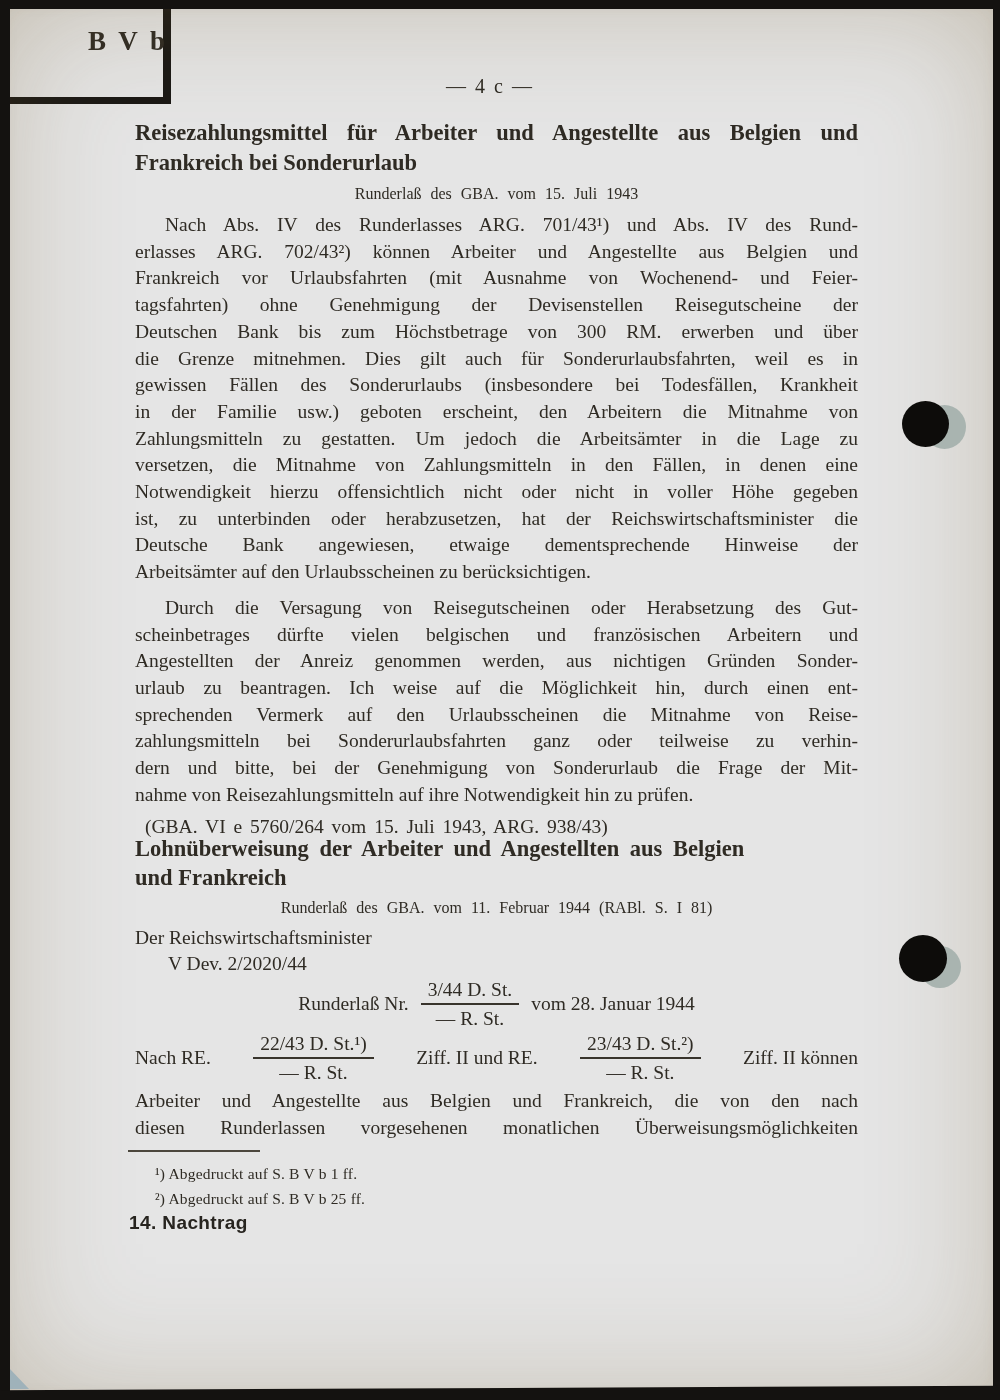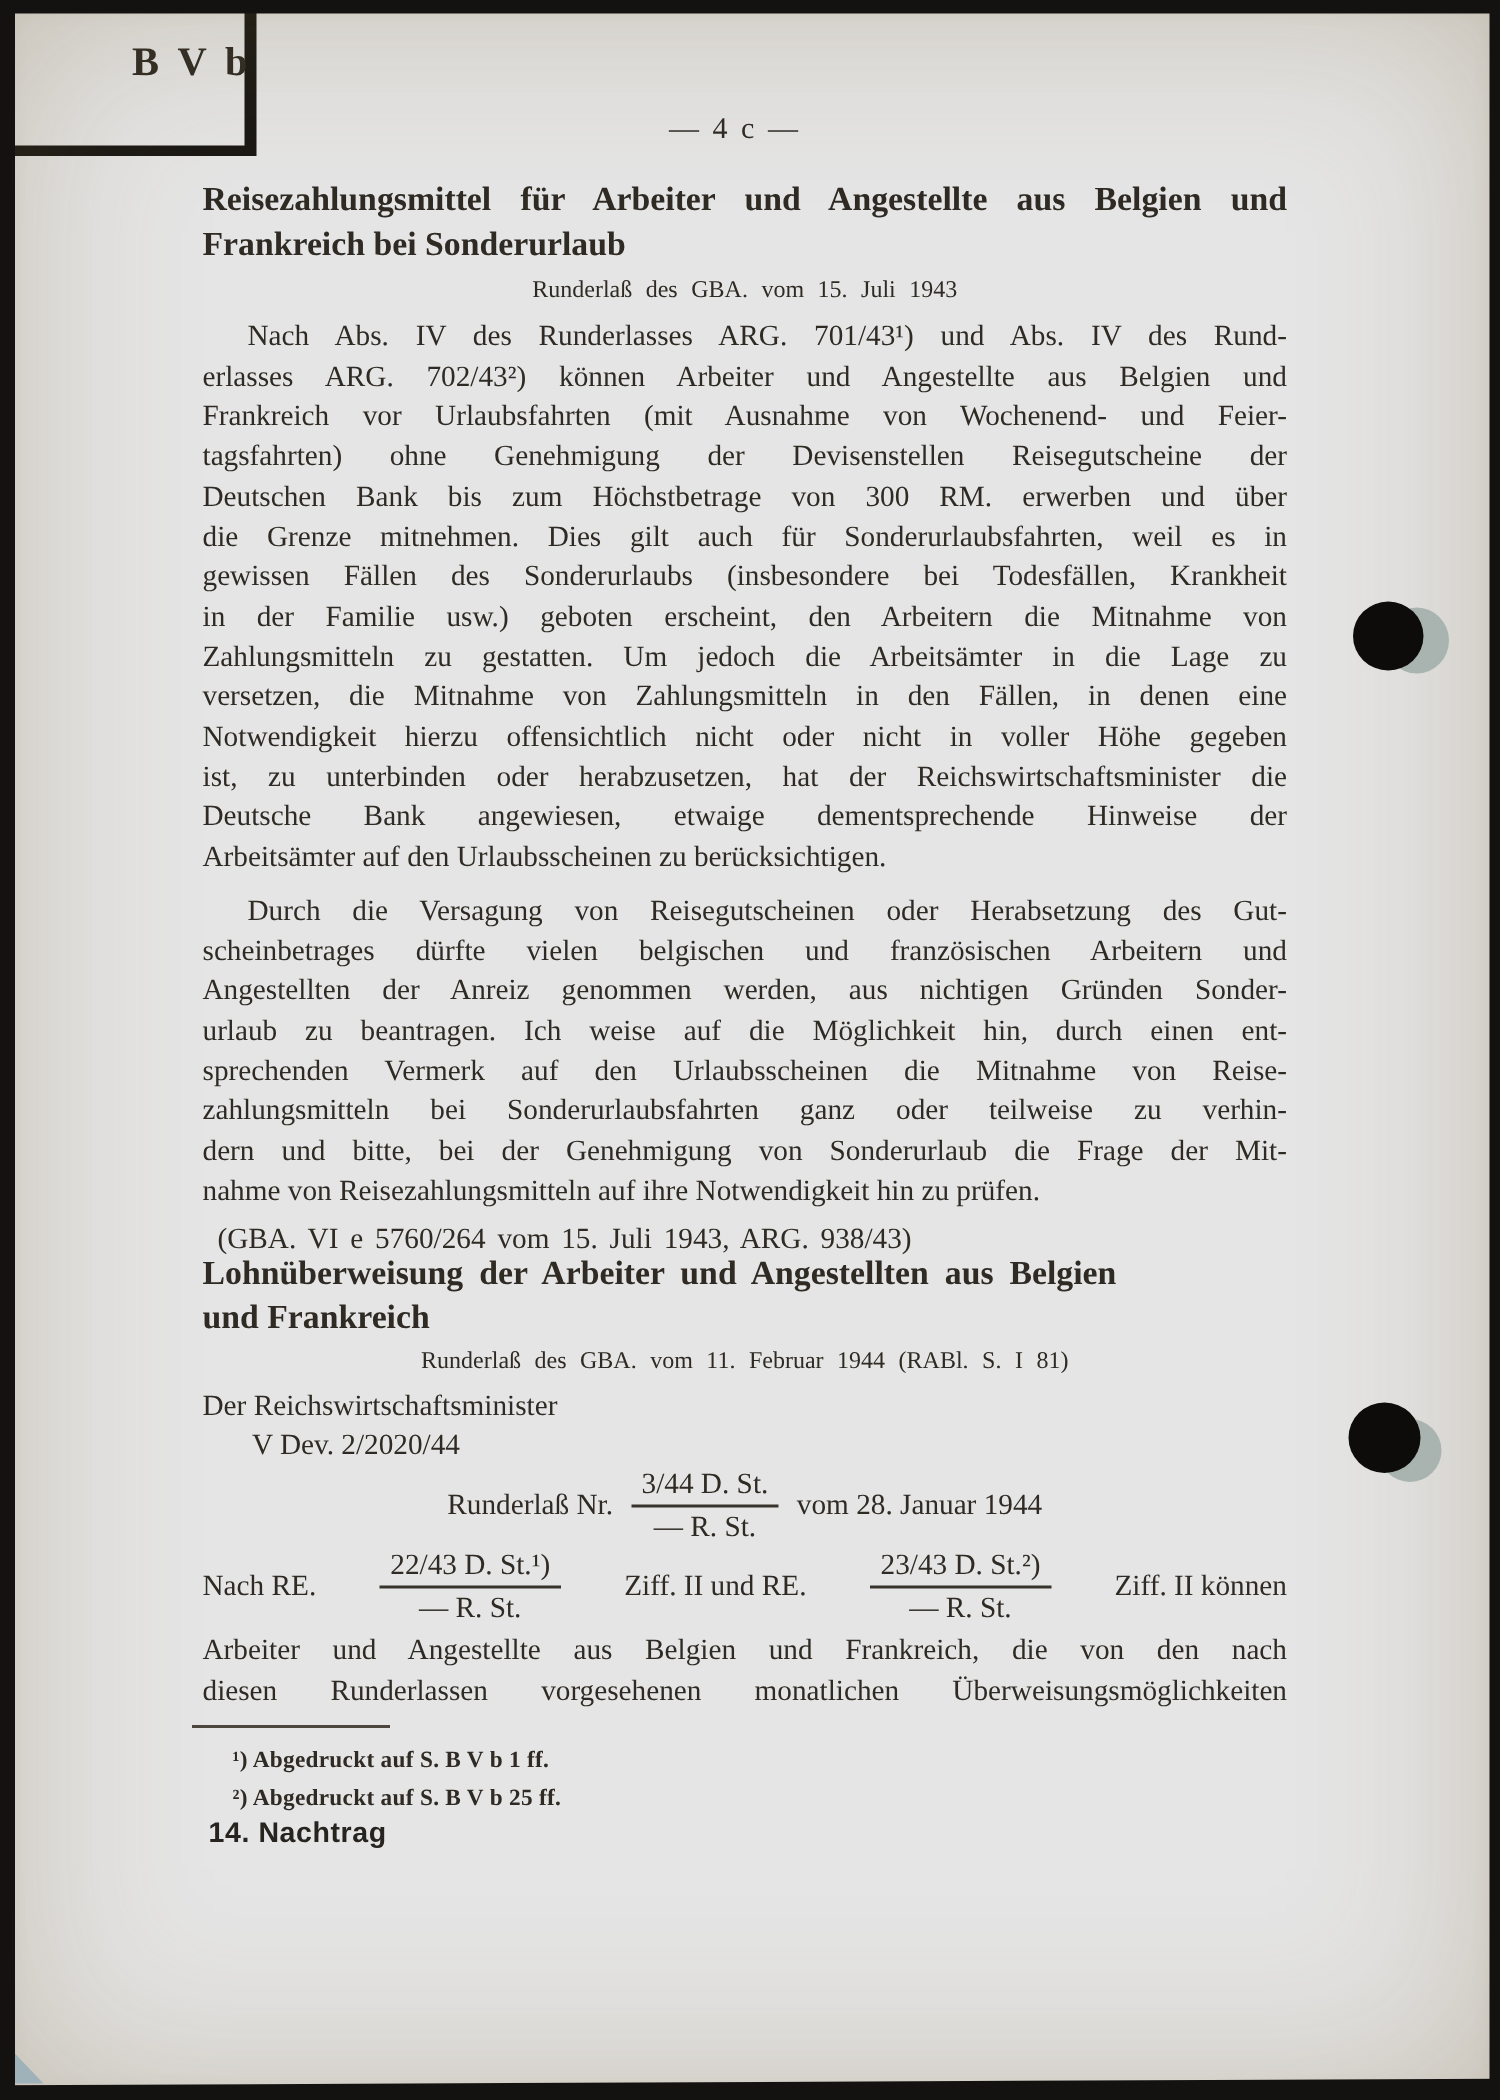--- a/index.html
+++ b/index.html
@@ -55,23 +55,23 @@
   .fileno{font-size:19.5px;line-height:26px;padding-left:33px;}
   .decree-line{margin-top:0;display:flex;justify-content:center;align-items:center;gap:12px;font-size:19.5px;}
   .re-line{margin-top:0;display:flex;justify-content:space-between;align-items:center;font-size:19.5px;}
   .frac{display:inline-block;text-align:center;line-height:23px;}
   .frac .num{display:block;padding:1px 7px 2px;}
   .frac .den{display:block;border-top:2px solid #38342c;padding:2px 7px 1px;}
   .s2para{margin-top:3px;}
   
   .fnblock{position:absolute;left:128px;top:1150px;width:500px;}
   .fn-rule{width:132px;height:2px;background:#4c473d;margin-bottom:9px;}
-  .fn{font-size:15.5px;line-height:25px;padding-left:27px;font-weight:700;letter-spacing:.2px;}
+  .fn{font-size:15.5px;line-height:25px;padding-left:27px;font-weight:400;letter-spacing:.2px;}
   .nachtrag{
-    position:absolute;left:139px;top:1212px;
+    position:absolute;left:129px;top:1212px;
     font-family:"Liberation Sans", sans-serif;font-weight:bold;font-size:19px;letter-spacing:.4px;color:#27241f;
   }
 </style>
 </head>
 <body>
 
 <div class="page">
 
   <div class="hole hole-gray h1g"></div>
   <div class="hole hole-black h1b"></div>

